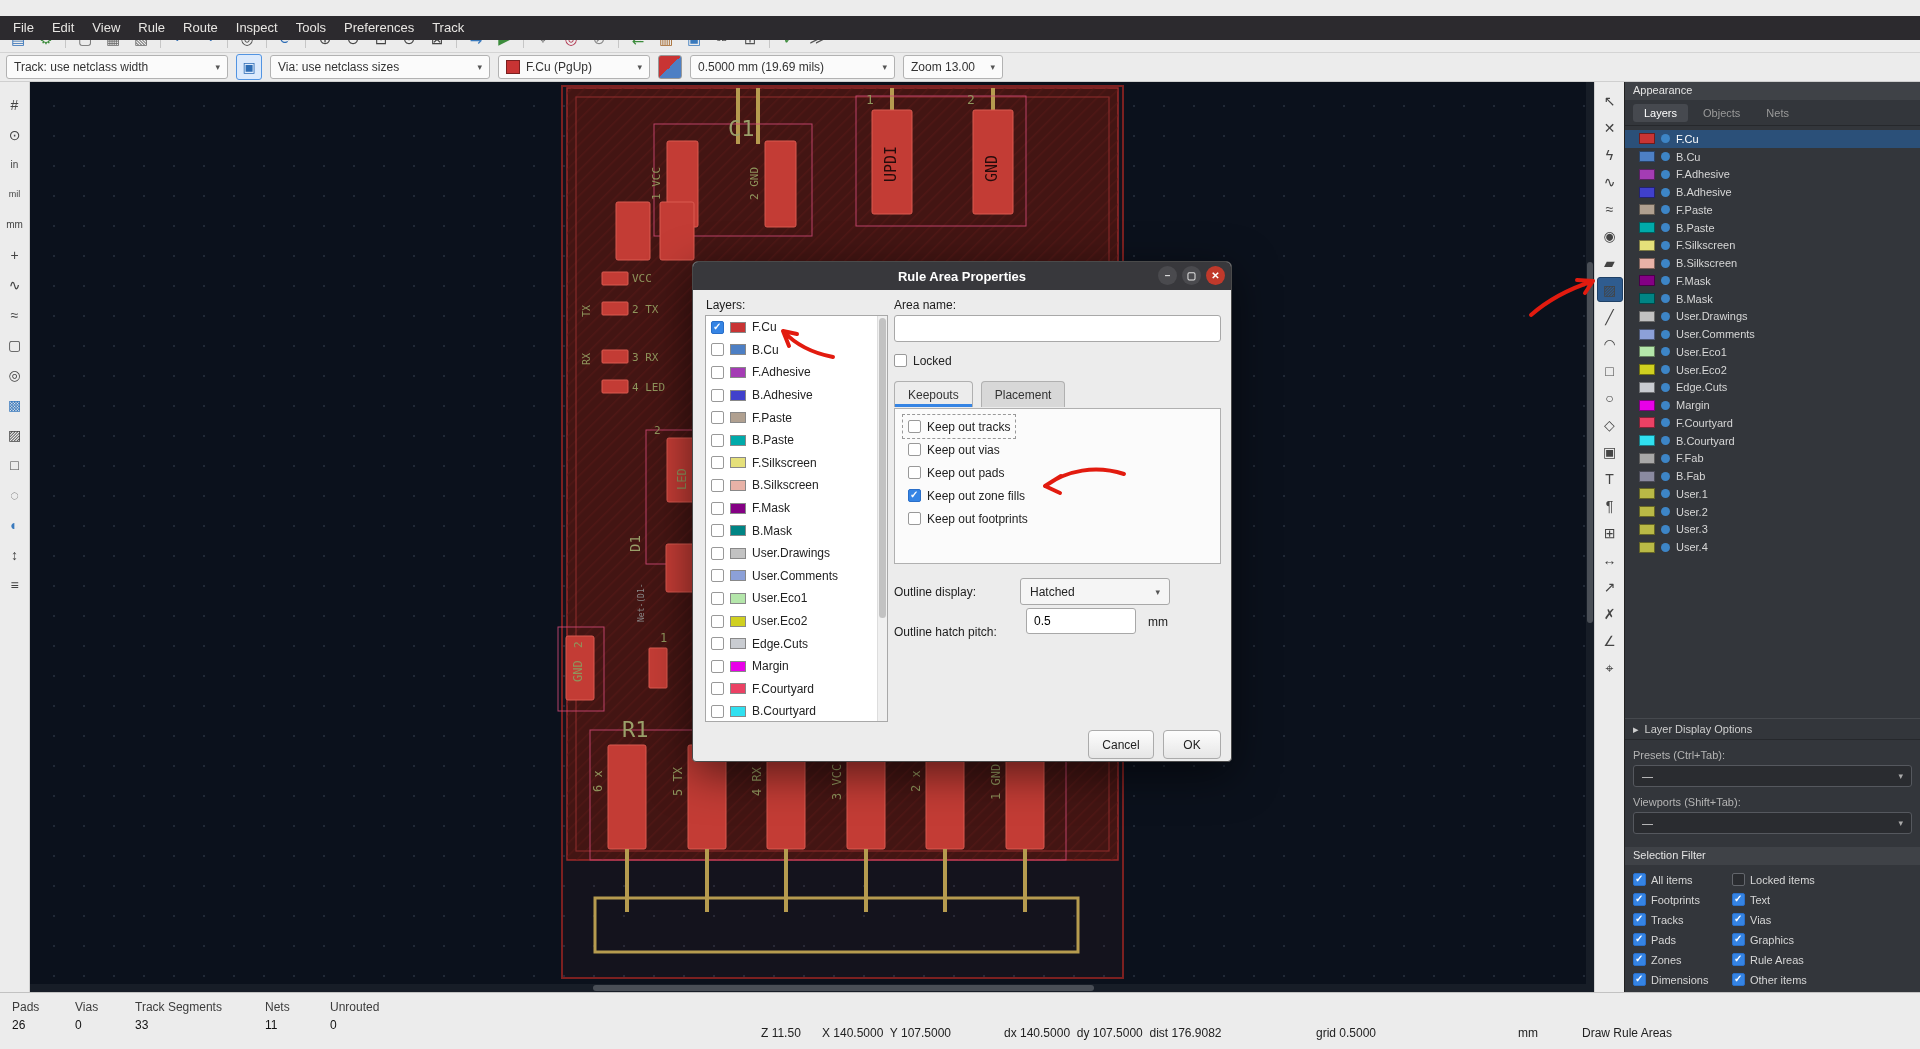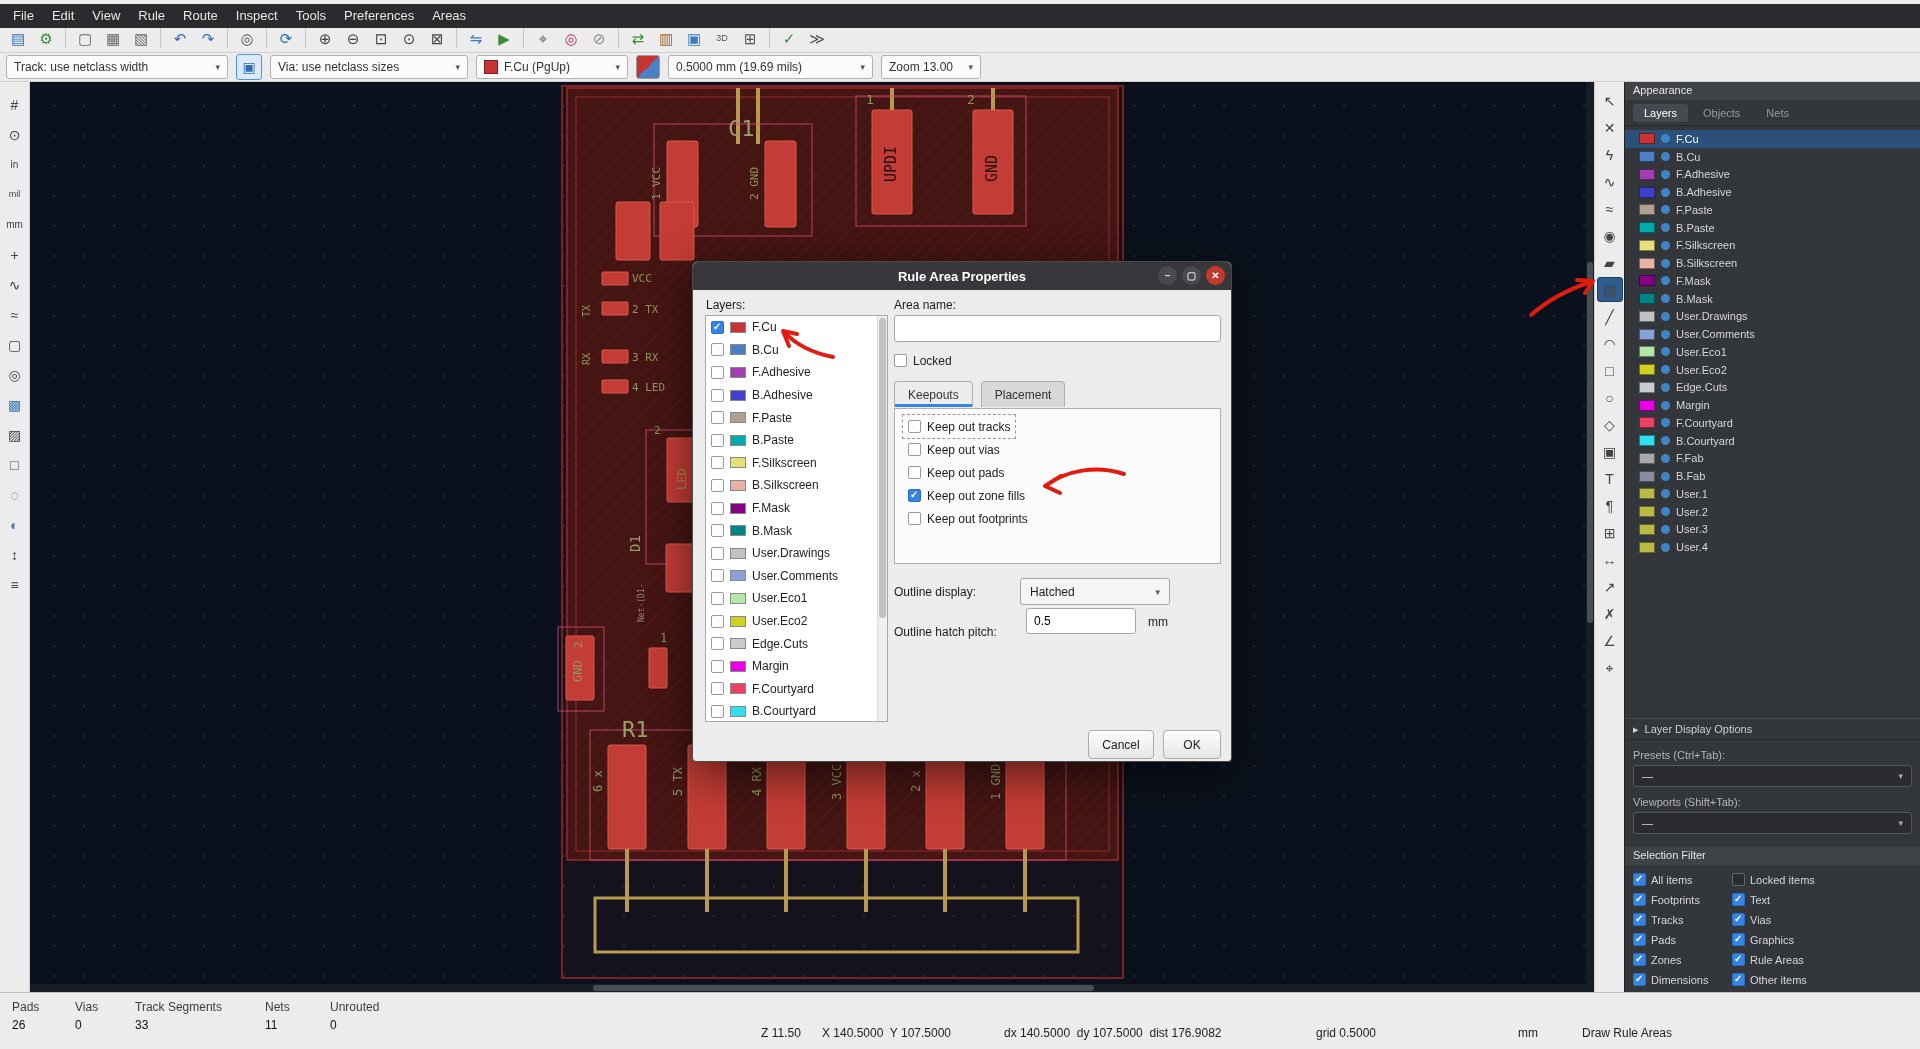--- a/index.html
+++ b/index.html
@@ -1,20 +1,20 @@
 <!DOCTYPE html>
 <html><head>
 <meta charset="utf-8">
 <style>
   *{box-sizing:border-box;margin:0;padding:0}
   html,body{width:1920px;height:1049px}
   body{position:relative;overflow:hidden;font-family:"Liberation Sans",sans-serif;background:#ececec;-webkit-font-smoothing:antialiased}
 
   
-  #menu-bar{position:absolute;top:4px;left:0;right:0;height:24px;background:#2c2a2e;display:flex;align-items:flex-end;padding-left:4px;z-index:20}
+  #menu-bar{position:absolute;top:16px;left:0;right:0;height:24px;background:#2c2a2e;display:flex;align-items:flex-end;padding-left:4px;z-index:20}
   .menu-item{color:#e8e6e3;font-size:13px;padding:0 9px;line-height:24px;cursor:default}
 
   
   #toolbar-top{position:absolute;top:24px;left:0;right:0;height:29px;background:#ececec;border-bottom:1px solid #d4d4d4;display:flex;align-items:center;gap:2px;padding:0 5px;z-index:15}
   .tb-btn{width:26px;height:26px;display:flex;align-items:center;justify-content:center;border-radius:3px;flex:none}
   .tb-glyph{font-size:15px;color:#444;line-height:1}
   .tb-sep{width:1px;height:20px;background:#c6c6c6;margin:0 4px;flex:none}
 
   #toolbar-controls{position:absolute;top:53px;left:0;right:0;height:29px;background:#ececec;border-bottom:1px solid #cfcfcf;display:flex;align-items:center;gap:8px;padding:0 6px;z-index:15}
   .combo{height:24px;background:#fbfbfb;border:1px solid #b2b2b2;border-radius:3px;display:flex;align-items:center;gap:6px;padding:0 7px;font-size:12px;color:#333;flex:none}
@@ -108,21 +108,21 @@
 
 <div id="menu-bar">
     <div class="menu-item">File</div>
     <div class="menu-item">Edit</div>
     <div class="menu-item">View</div>
     <div class="menu-item">Rule</div>
     <div class="menu-item">Route</div>
     <div class="menu-item">Inspect</div>
     <div class="menu-item">Tools</div>
     <div class="menu-item">Preferences</div>
-    <div class="menu-item">Areas</div>
+    <div class="menu-item">Track</div>
   </div>
 
 <div id="toolbar-top">
     <div class="tb-btn">
       <span class="tb-glyph" style="color: rgb(46, 109, 181);">▤</span>
     </div>
     <div class="tb-btn">
       <span class="tb-glyph" style="color: rgb(60, 140, 60);">⚙</span>
     </div>
     <div class="tb-sep"></div>
@@ -209,21 +209,21 @@
   </div>
 
 <div id="toolbar-controls">
   <div class="combo" style="width:222px">
     <span>Track: use netclass width</span>
     <span class="arrow">▾</span>
   </div>
   <div class="mini-toggle">
     <span>▣</span>
   </div>
-  <div class="combo" style="width:198px">
+  <div class="combo" style="width:220px">
     <span>Via: use netclass sizes</span>
     <span class="arrow">▾</span>
   </div>
   <div class="combo" style="width:152px">
     <span class="color-chip" style="background: rgb(200, 52, 52);"></span>
     <span>F.Cu (PgUp)</span>
     <span class="arrow">▾</span>
   </div>
   <div class="layer-pair"></div>
   <div class="combo" style="width:205px">

